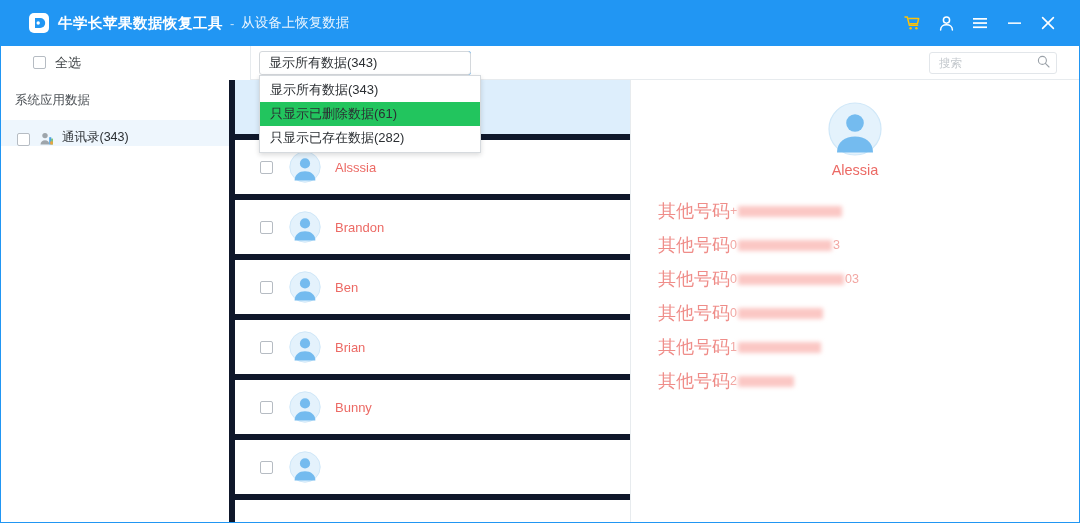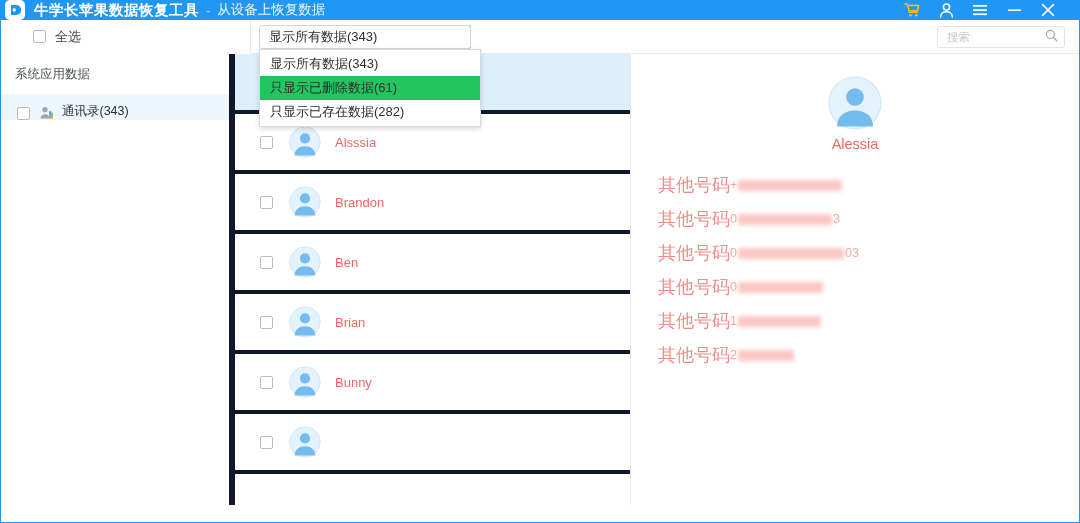--- a/index.html
+++ b/index.html
@@ -14,25 +14,25 @@
     width: 1080px; height: 523px;
     background: #ffffff;
     border-left: 1px solid #2196f3;
     border-right: 1px solid #2196f3;
     border-bottom: 1px solid #2196f3;
     overflow: hidden;
   }
 
   
   .titlebar {
-    height: 20px;
+    height: 46px;
     background: #2196f3;
     display: flex;
     align-items: center;
-    padding: 0 14px 0 4px;
+    padding: 0 14px 0 28px;
     position: relative;
   }
   .logo {
     width: 20px; height: 20px;
     background: #ffffff;
     border-radius: 5px;
     display: flex; align-items: center; justify-content: center;
     margin-right: 9px;
     flex: 0 0 auto;
   }
@@ -96,21 +96,21 @@
   .tb-mid {
     flex: 1 1 auto;
     height: 22px;
     display: flex; align-items: center;
     padding-left: 8px;
     position: relative;
   }
   .tb-right {
     width: 155px;
     display: flex; align-items: center; justify-content: flex-end;
-    padding-right: 14px;
+    padding-right: 22px;
   }
 
   
   .select-wrap {
     position: relative;
     width: 212px; height: 24px;
   }
   .select-box {
     width: 212px; height: 24px;
     border: 1px solid #d4d8dc;
@@ -218,21 +218,21 @@
     width: 396px;
     flex: 0 0 396px;
     border-right: 1px solid #e7ebee;
     overflow: hidden;
     position: relative;
     background: #fff;
   }
   .contact-row {
     height: 60px;
     display: flex; align-items: center;
-    border-bottom: 4px solid #0f172a;
+    border-bottom: 6px solid #0f172a;
     padding-left: 25px;
     cursor: pointer;
     background: #ffffff;
   }
   .contact-row.selected { background: #ddeefc; }
   .contact-row .chk { margin-right: 16px; }
   .avatar {
     width: 32px; height: 32px;
     flex: 0 0 auto;
     margin-right: 14px;

